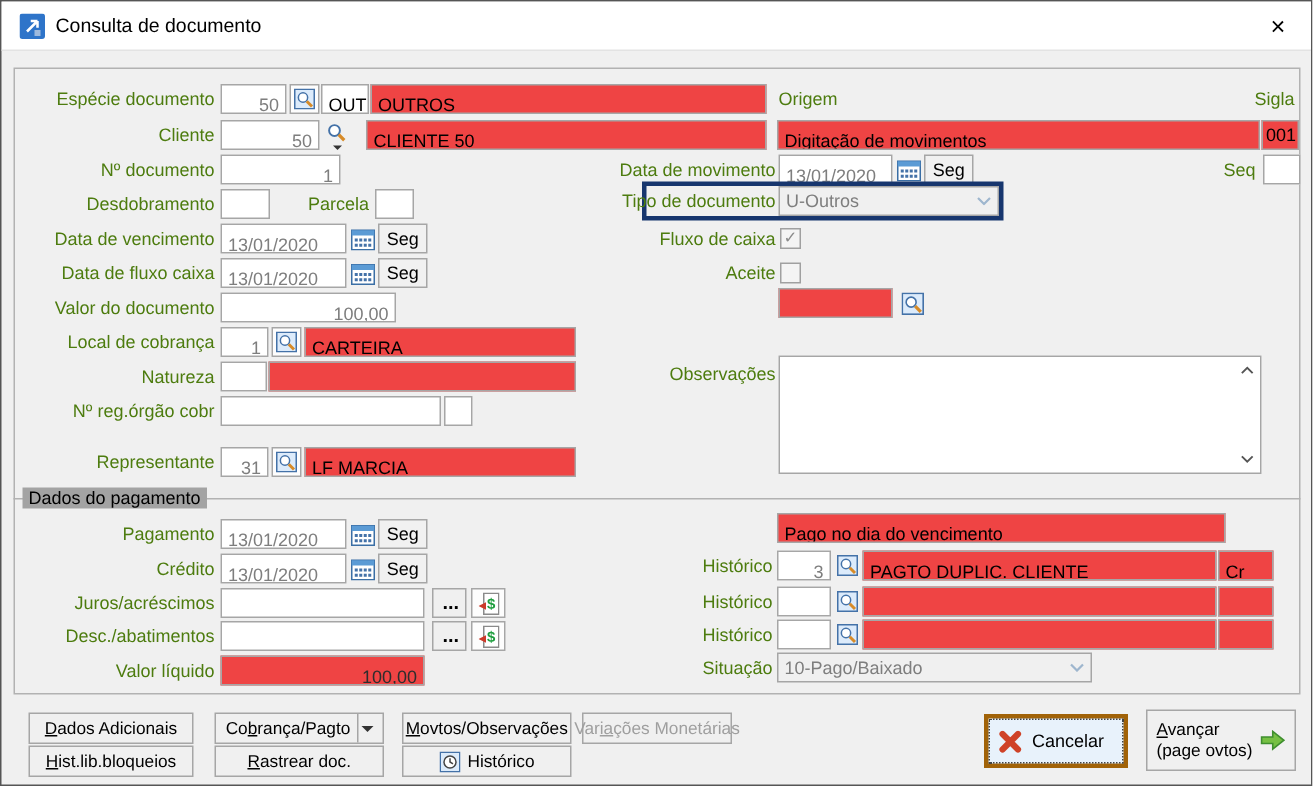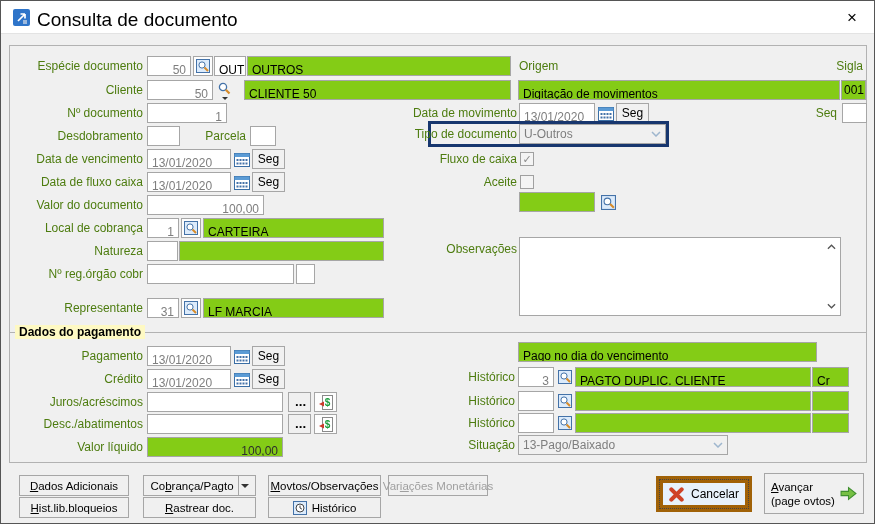--- a/index.html
+++ b/index.html
@@ -4,45 +4,45 @@
 <style>
   html,body{margin:0;padding:0;background:#fff;}
   *{box-sizing:border-box;}
   .dialog{
     position:relative;width:875px;height:524px;
     background:#f0f0f0;border:1px solid #555;
     font-family:"Liberation Sans", sans-serif;font-size:12px;color:#000;
     overflow:hidden;
   }
   .titlebar{position:absolute;left:0;top:0;width:100%;height:33px;background:#fff;border-bottom:1px solid #e3e3e3;}
-  .title-text{position:absolute;left:36px;top:8px;font-size:19px;color:#000;white-space:nowrap;}
+  .title-text{position:absolute;left:36px;top:8px;font-size:13px;color:#000;white-space:nowrap;}
   .app-icon{position:absolute;left:12px;top:8px;width:17px;height:17px;}
   .close-btn{position:absolute;right:9px;top:5px;width:26px;height:24px;display:flex;align-items:center;justify-content:center;font-size:17px;color:#000;cursor:default;}
   .content-box{position:absolute;left:8px;top:44px;width:858px;height:418px;border:1px solid #b2b2b2;background:transparent;}
   .lbl{position:absolute;height:20px;line-height:20px;text-align:right;white-space:nowrap;color:#4d7c0f;}
   .lbl.la{text-align:left;}
   .fld{position:absolute;height:20px;border:1px solid #a6a6a6;background:#fff;line-height:18px;padding:4px 4px;white-space:nowrap;overflow:hidden;}
   .fld.num{text-align:right;color:#7e7e7e;}
   .fld.gtx{color:#7e7e7e;}
-  .fld.dis{background:#84cc16;}
+  .fld.dis{background:#ef4444;}
   .icobtn{position:absolute;width:20px;height:20px;border:1px solid #a6a6a6;background:#fdfdfd;display:flex;align-items:center;justify-content:center;padding:0;}
   .bare-ico{position:absolute;display:flex;flex-direction:column;align-items:center;}
   .segbox{position:absolute;height:20px;border:1px solid #a6a6a6;background:#f1f1f1;text-align:center;line-height:18px;}
   .cb{position:absolute;width:14px;height:14px;border:1px solid #a0a0a0;background:#f4f4f4;font-size:11px;line-height:12px;text-align:center;color:#8b8b8b;}
   .combo{position:absolute;height:20px;border:1px solid #a6a6a6;background:#f0f0f0;display:flex;align-items:center;justify-content:space-between;padding:0 4px;color:#7e7e7e;}
   .focus-ring{position:absolute;border:3px solid #17366e;}
   .group-line{position:absolute;height:1px;background:#b2b2b2;}
-  .group-title{position:absolute;font-weight:bold;background:#fef9c3;padding:0 4px;line-height:14px;}
+  .group-title{position:absolute;font-weight:normal;background:#a3a3a3;padding:0 4px;line-height:14px;}
   .btn{position:absolute;height:21px;border:1px solid #a6a6a6;background:#f0f0f0;font-size:11.5px;display:flex;align-items:center;justify-content:center;white-space:nowrap;padding:0 2px;cursor:default;}
   .btn.disabled{color:#9f9f9f;}
   .ac{text-decoration:underline;}
   .split-arrow{display:flex;align-items:center;justify-content:center;align-self:stretch;width:13px;border-left:1px solid #a6a6a6;margin-left:4px;}
   .tri-down{width:0;height:0;border-left:4px solid transparent;border-right:4px solid transparent;border-top:4px solid #333;}
   .tri-down.sm{border-left-width:3px;border-right-width:3px;border-top-width:3px;margin-top:1px;}
-  .cancel-btn{position:absolute;height:36px;border:7px solid #a16207;background:#e8f2fb;display:flex;align-items:center;justify-content:flex-end;gap:6px;outline:1px dotted #444;outline-offset:-4px;font-size:12px;}
+  .cancel-btn{position:absolute;height:36px;border:3px solid #a16207;background:#e8f2fb;display:flex;align-items:center;justify-content:flex-start;gap:6px;outline:1px dotted #444;outline-offset:-4px;font-size:12px;}
   .next-btn{position:absolute;height:41px;border:1px solid #a6a6a6;background:#f0f0f0;display:flex;align-items:center;justify-content:space-between;padding:0 6px;font-size:11.5px;}
   .next-lines{display:flex;flex-direction:column;text-align:left;line-height:14px;}
   .ta{position:absolute;border:1px solid #a6a6a6;background:#fff;}
   .ta .sc{position:absolute;right:1px;width:15px;height:14px;display:flex;align-items:center;justify-content:center;}
   .dots-btn{position:absolute;width:23px;height:20px;border:1px solid #a6a6a6;background:#f0f0f0;text-align:center;line-height:12px;font-weight:bold;}
 </style>
 </head>
 <body>
 
 <div class="dialog">
@@ -331,21 +331,21 @@
       </svg>
   </button>
   <div class="fld dis" style="left:574px;top:412px;width:236px"></div>
   <div class="fld dis" style="left:811px;top:412px;width:37px"></div>
 
   <div class="lbl" style="left:0;top:436px;width:142px">Valor líquido</div>
   <div class="fld dis" style="left:146px;top:436px;width:136px;text-align:right;color:#2d2d2d">100,00</div>
 
   <div class="lbl" style="left:430px;top:434px;width:84px">Situação</div>
   <div class="combo" style="left:517px;top:434px;width:210px">
-    <span>13-Pago/Baixado</span>
+    <span>10-Pago/Baixado</span>
     <svg width="10" height="6" viewBox="0 0 10 6">
         <path d="M1 1 L5 5 L9 1" stroke="#9eb6ce" stroke-width="1.5" fill="none"></path>
       </svg>
   </div>
 
   <button class="btn" style="left:18px;top:474px;width:110px">
       <span></span>
       <span class="ac">D</span>
       <span>ados Adicionais</span>
     </button>

